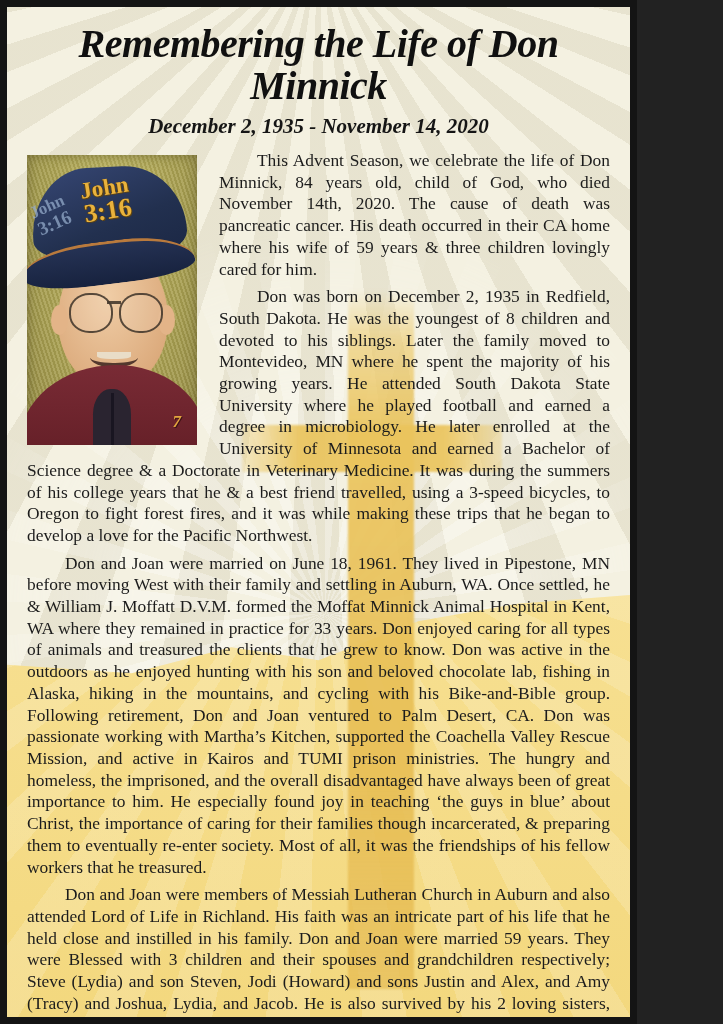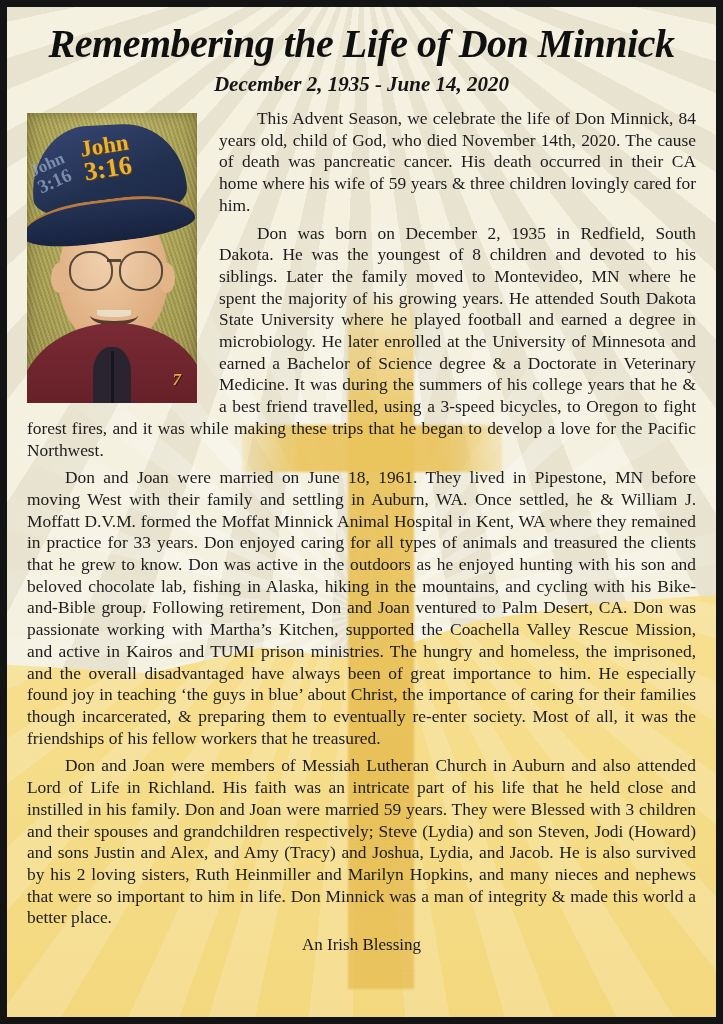--- a/index.html
+++ b/index.html
@@ -1,18 +1,18 @@
 <!DOCTYPE html>
 <html><head>
 <meta charset="utf-8">
 <style>
   html,body { margin:0; padding:0; background:#222; }
   .page {
     position:relative;
-    width:723px; height:1024px;
+    width:637px; height:1024px;
     box-sizing:border-box;
     border:7px solid #141414;
     background:#f4f1e1;
     overflow:hidden;
     font-family:"Liberation Serif","DejaVu Serif",serif;
     color:#1c1c1c;
   }
   
   .rays-top {
     position:absolute; inset:0; z-index:0;
@@ -154,21 +154,21 @@
 
   <div class="rays-top"></div>
   <div class="rays-lower"></div>
   <div class="gold-bottom"></div>
   <div class="cross-v"></div>
   <div class="cross-h"></div>
 
   <div class="content">
 
     <h1 class="title">Remembering the Life of Don Minnick</h1>
-    <div class="dates">December 2, 1935 - June 14, 2020</div>
+    <div class="dates">December 2, 1935 - November 14, 2020</div>
 
     <div class="body-text">
 
       <div class="photo">
         <div class="face"></div>
         <div class="ear left"></div>
         <div class="ear right"></div>
         <div class="smile"></div>
         <div class="teeth"></div>
         <div class="glasses">

